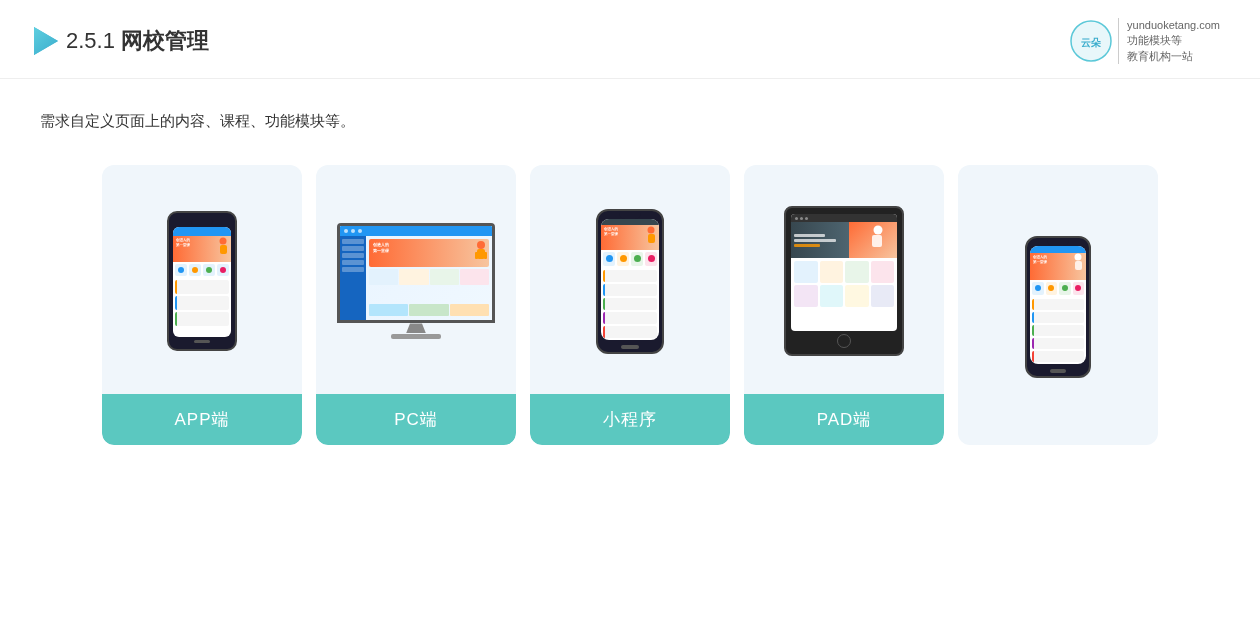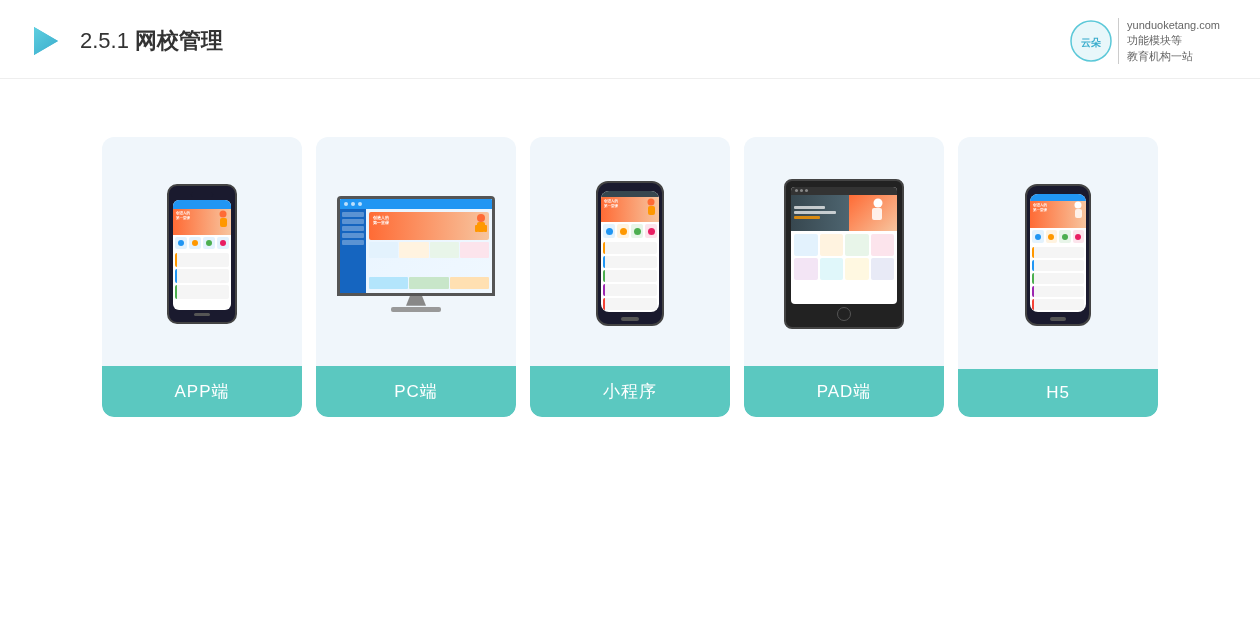--- a/index.html
+++ b/index.html
@@ -23,21 +23,20 @@
       display: flex;
       align-items: center;
       justify-content: space-between;
       padding: 18px 40px 14px 30px;
       border-bottom: 1px solid #eee;
     }
 
     .header-left {
       display: flex;
       align-items: center;
-      gap: 14px;
     }
 
     .logo-arrow {
       width: 36px;
       height: 36px;
     }
 
     .header-title {
       font-size: 22px;
       color: #333;
@@ -518,20 +517,21 @@
       </svg>
       <div class="brand-text">
         <span>yunduoketang.com</span>
         <span>功能模块等</span>
         <span>教育机构一站</span>
       </div>
     </div>
   </div>
 
   <div class="description">
+    <div>需求自定义页面上的内容、课程、功能模块等。</div>
   </div>
 
   <div class="cards-section">
 
     <div class="card">
       <div class="card-image-area">
         <div class="phone">
           <div class="phone-notch"></div>
           <div class="phone-screen">
             <div class="phone-top-bar"></div>
@@ -732,17 +732,16 @@
               <div style="height:11px;background:#f5f5f5;border-radius:2px;border-left:2px solid #ff9800;"></div>
               <div style="height:11px;background:#f5f5f5;border-radius:2px;border-left:2px solid #2196f3;"></div>
               <div style="height:11px;background:#f5f5f5;border-radius:2px;border-left:2px solid #4caf50;"></div>
               <div style="height:11px;background:#f5f5f5;border-radius:2px;border-left:2px solid #9c27b0;"></div>
               <div style="height:11px;background:#f5f5f5;border-radius:2px;border-left:2px solid #f44336;"></div>
             </div>
           </div>
           <div style="width:16px;height:4px;background:#555;border-radius:2px;margin:2px 0 3px 0;"></div>
         </div>
       </div>
-      <div class="card-label">H5</div>
     </div>
 
   </div>
 </div>
 
 </body></html>

